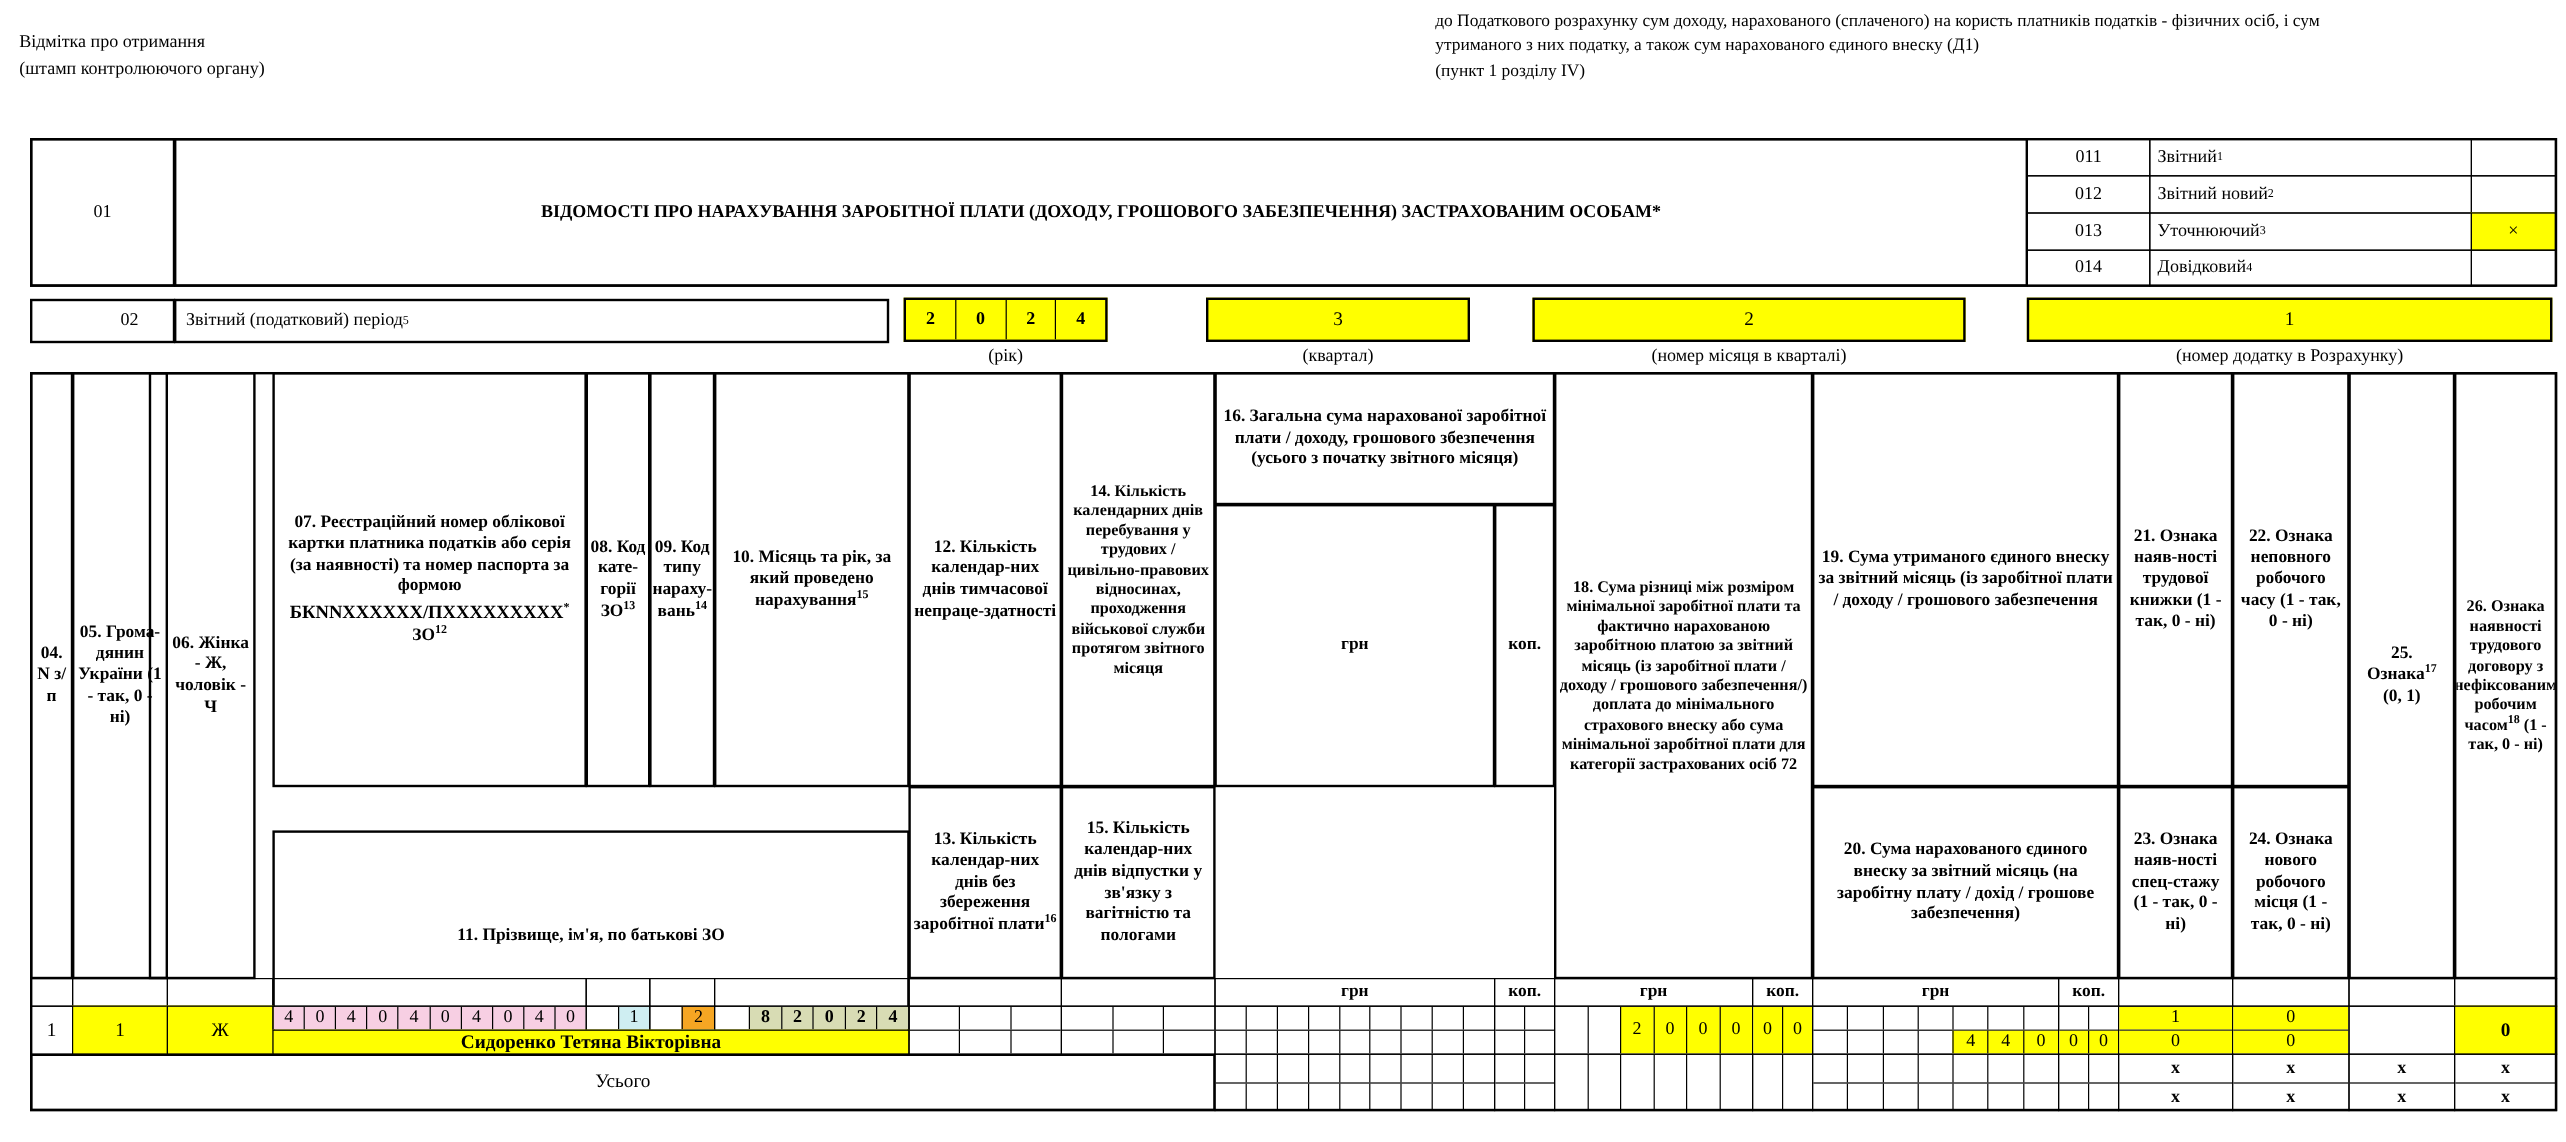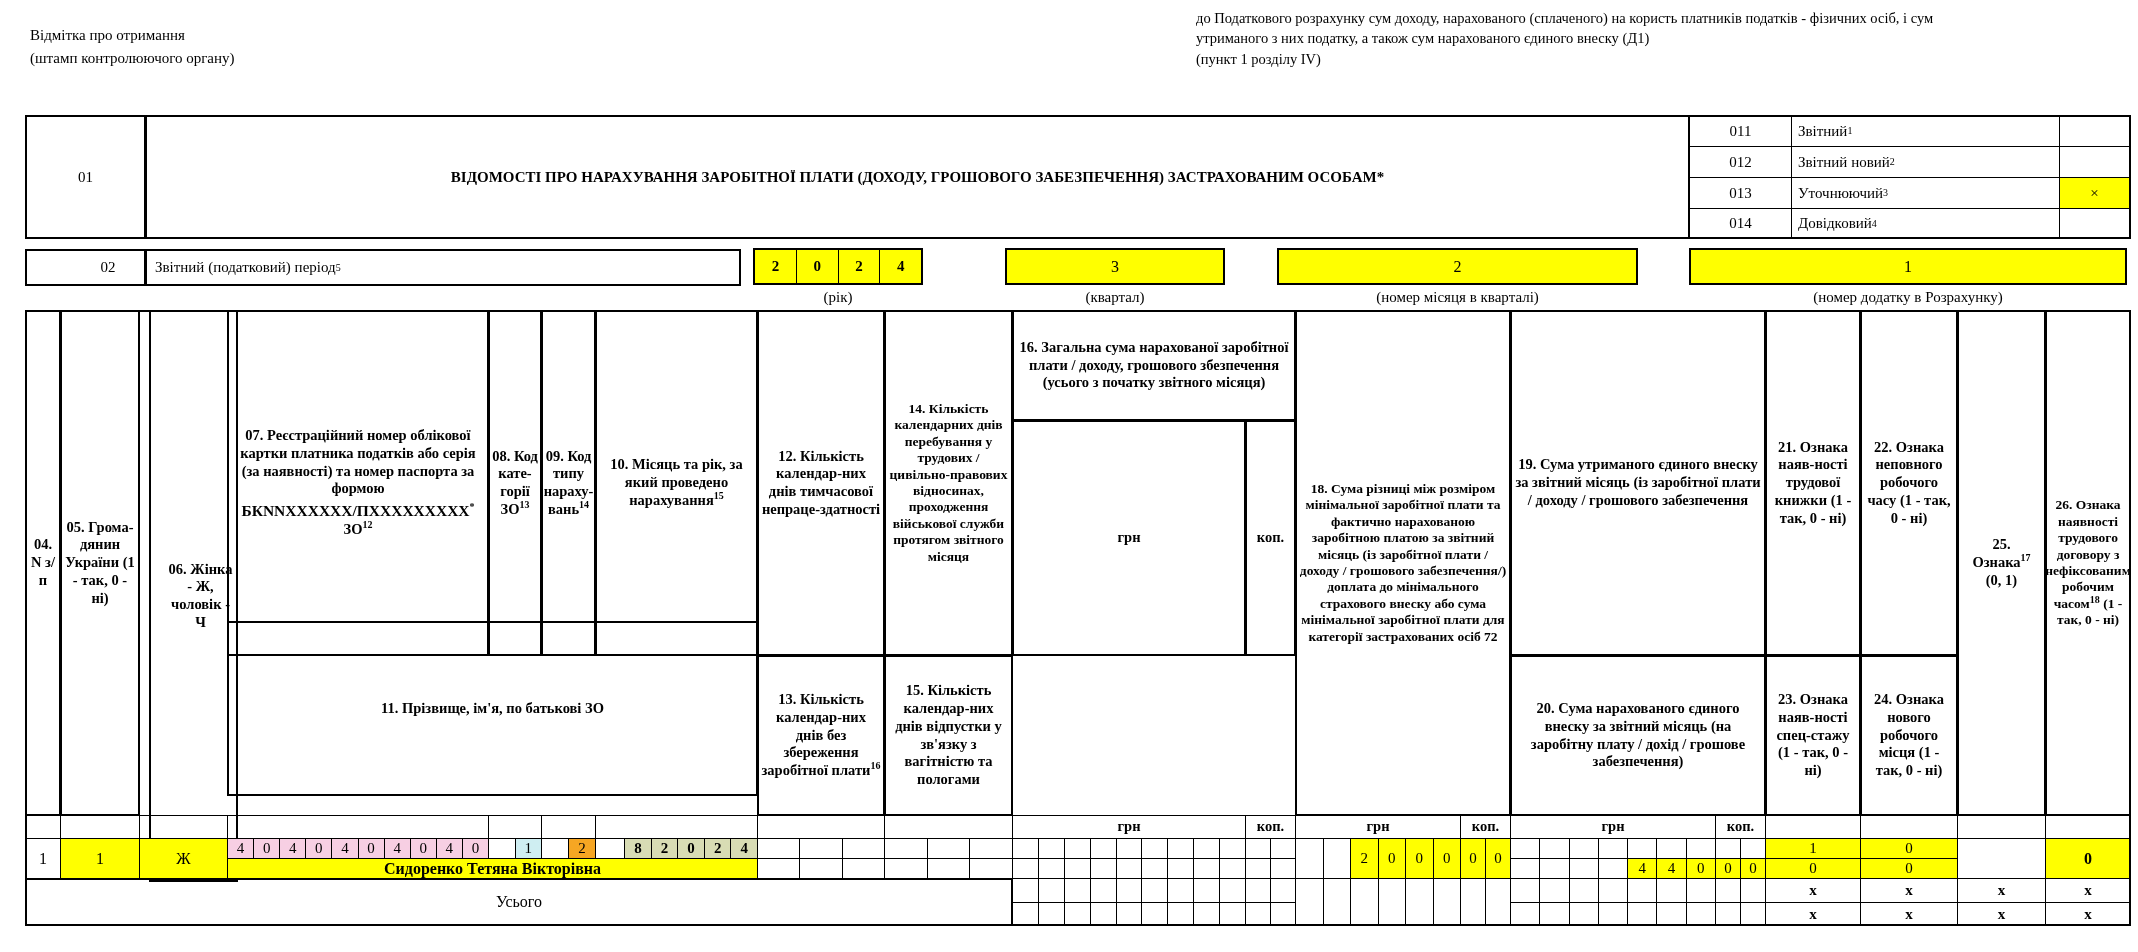--- a/index.html
+++ b/index.html
@@ -29,21 +29,21 @@
                   justify-content:center;font-size:15px;overflow:hidden;}
   .rows2 .sub>div:first-child{border-left:none;}
   .pk{background:#f7cfe3;} .cy{background:#cfeef2;} .or{background:#f6a623;} .kh{background:#d8dcb4;}
   .cap{position:absolute;font-size:15px;text-align:center;}
 </style>
 </head>
 <body>
 
 <div id="page">
 
-  <div class="txt" style="left:30px;top:24px;line-height:1.55;">
+  <div class="txt" style="left:16px;top:24px;line-height:1.55;">
     <div>Відмітка про отримання</div>
     <div>(штамп контролюючого органу)</div>
   </div>
 
   <div class="txt" style="left:1196px;top:8px;font-size:14.5px;line-height:1.4;">
     <div>до Податкового розрахунку сум доходу, нарахованого (сплаченого) на користь платників податків - фізичних осіб, і сум</div>
     <div>утриманого з них податку, а також сум нарахованого єдиного внеску (Д1)</div>
     <div>(пункт 1  розділу IV)</div>
   </div>
 
@@ -97,21 +97,21 @@
   <div class="cap" style="left:1005px;top:289px;width:220px;">(квартал)</div>
 
   <div class="bx yl" style="left:1277px;top:248px;width:361px;height:37px;font-size:16px;">2</div>
   <div class="cap" style="left:1277px;top:289px;width:361px;">(номер місяця в кварталі)</div>
 
   <div class="bx yl" style="left:1689px;top:248px;width:438px;height:37px;font-size:16px;">1</div>
   <div class="cap" style="left:1689px;top:289px;width:438px;">(номер додатку в Розрахунку)</div>
 
   <div class="bx hdr" style="left:25px;top:310px;width:36px;height:506px;">04. N з/п</div>
   <div class="bx hdr" style="left:60px;top:310px;width:80px;height:506px;">05. Грома-дянин України (1 - так, 0 - ні)</div>
-  <div class="bx hdr" style="left:149px;top:310px;width:89px;height:572px;padding-left:16px;">06. Жінка - Ж, чоловік - Ч</div>
+  <div class="bx hdr" style="left:124px;top:310px;width:89px;height:506px;padding-left:16px;">06. Жінка - Ж, чоловік - Ч</div>
   <div class="bx hdr" style="left:227px;top:310px;width:262px;height:346px;flex-direction:column;">
     <div>07. Реєстраційний номер облікової картки платника податків або серія (за наявності) та  номер паспорта за формою</div>
     <div style="font-size:15.5px;margin-top:4px;"><span>БКNNХХХХХХ/ПХХХХХХХХХ</span><sup>*</sup></div>
     <div><span>ЗО</span><sup>12</sup></div>
   </div>
   <div class="bx hdr" style="left:488px;top:310px;width:54px;height:346px;">
       <span><span>08. Код кате-горії ЗО</span><sup>13</sup></span>
     </div>
   <div class="bx hdr" style="left:541px;top:310px;width:55px;height:346px;">
       <span><span>09. Код типу нараху-вань</span><sup>14</sup></span>
@@ -130,21 +130,21 @@
   <div class="bx hdr" style="left:1860px;top:310px;width:98px;height:346px;">22. Ознака неповного робочого часу (1 - так, 0 - ні)</div>
   <div class="bx hdr" style="left:1957px;top:310px;width:89px;height:506px;flex-direction:column;">
     <div>25.</div>
     <div><span>Ознака</span><sup>17</sup></div>
     <div>(0, 1)</div>
   </div>
   <div class="bx hdr sm" style="left:2045px;top:310px;width:86px;height:506px;">
       <span><span>26. Ознака наявності трудового договору з нефіксованим робочим часом</span><sup>18</sup> <span>(1 - так, 0 - ні)</span></span>
     </div>
 
-  <div class="bx hdr" style="left:227px;top:621px;width:531px;height:175px;text-align:right;">11. Прізвище, ім'я, по батькові ЗО</div>
+  <div class="bx hdr" style="left:227px;top:692px;width:531px;height:175px;text-align:right;">11. Прізвище, ім'я, по батькові ЗО</div>
   <div class="bx hdr" style="left:757px;top:655px;width:128px;height:161px;justify-content:center;">
       <span><span>13. Кількість календар-них  днів без збереження заробітної плати</span><sup>16</sup></span>
     </div>
   <div class="bx hdr" style="left:884px;top:655px;width:129px;height:161px;">15. Кількість календар-них днів відпустки у зв'язку з вагітністю та пологами</div>
   <div class="bx hdr" style="left:1510px;top:655px;width:256px;height:161px;">20. Сума нарахованого єдиного внеску за звітний місяць (на заробітну плату / дохід / грошове забезпечення)</div>
   <div class="bx hdr" style="left:1765px;top:655px;width:96px;height:161px;">23. Ознака наяв-ності спец-стажу (1 - так, 0 - ні)</div>
   <div class="bx hdr" style="left:1860px;top:655px;width:98px;height:161px;">24. Ознака нового робочого місця (1 - так, 0 - ні)</div>
 
   <div class="bx b1" style="left:25px;top:815px;width:36px;height:24px;"></div>
   <div class="bx b1" style="left:60px;top:815px;width:80px;height:24px;"></div>

